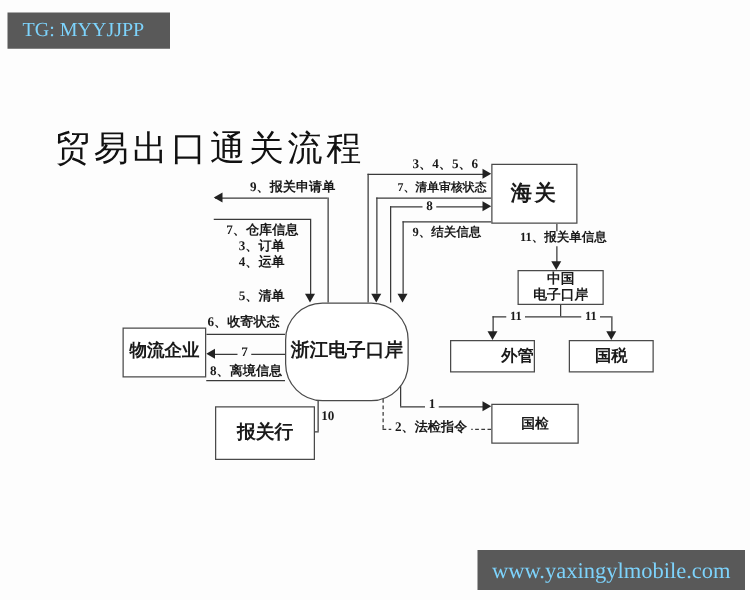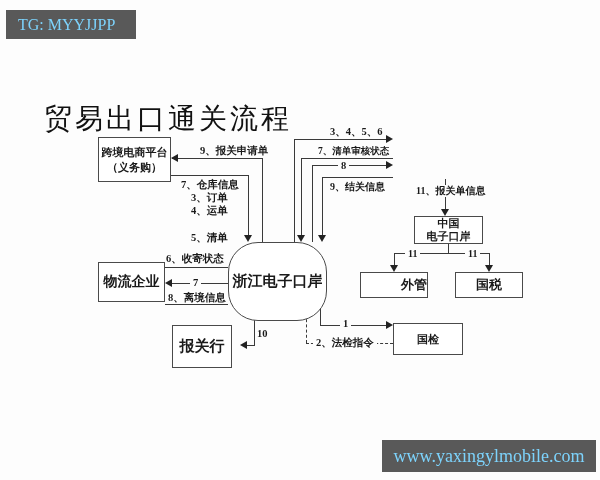--- a/index.html
+++ b/index.html
@@ -110,35 +110,34 @@
   <div class="elbl onl" style="left:413px;top:185px;font-size:10px;">11、报关单信息</div>
   <div class="elbl onl" style="left:405px;top:248px;font-size:10px;">11</div>
   <div class="elbl onl" style="left:465px;top:248px;font-size:10px;">11</div>
   <div class="elbl" style="left:166px;top:253px;">6、收寄状态</div>
   <div class="elbl onl" style="left:190px;top:277px;">7</div>
   <div class="elbl" style="left:168px;top:292px;">8、离境信息</div>
   <div class="elbl" style="left:257px;top:328px;">10</div>
   <div class="elbl onl" style="left:340px;top:318px;">1</div>
   <div class="elbl onl" style="left:313px;top:337px;">2、法检指令</div>
 
-  <div class="box" style="left:98px;top:137px;width:73px;height:45px;font-size:11px;">
-    <span>跨境电商平台</span>
-    <span>（义务购）</span>
+
+  <div class="box" style="left:393px;top:131px;width:69px;height:48px;font-size:17px;letter-spacing:2px;">
+    <span>海关</span>
   </div>
-
 
   <div class="box" style="left:228px;top:242px;width:99px;height:79px;font-size:15px;border-radius:30px;">
     <span>浙江电子口岸</span>
   </div>
 
   <div class="box" style="left:98px;top:262px;width:67px;height:40px;font-size:14px;">
     <span>物流企业</span>
   </div>
 
-  <div class="box" style="left:172px;top:325px;width:60px;height:43px;font-size:15px;">
+  <div class="box" style="left:172px;top:325px;width:80px;height:43px;font-size:15px;">
     <span>报关行</span>
   </div>
 
   <div class="box" style="left:393px;top:323px;width:70px;height:32px;font-size:11px;">
     <span>国检</span>
   </div>
 
   <div class="box" style="left:414px;top:216px;width:69px;height:28px;font-size:11px;line-height:1.2;">
     <span>中国</span>
     <span>电子口岸</span>

